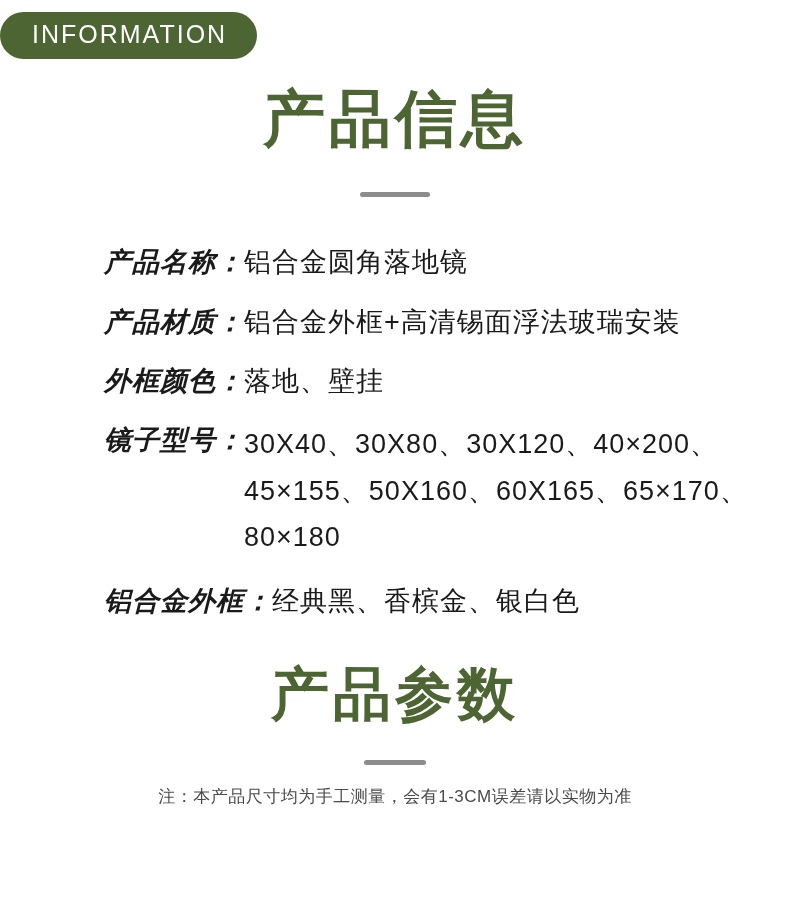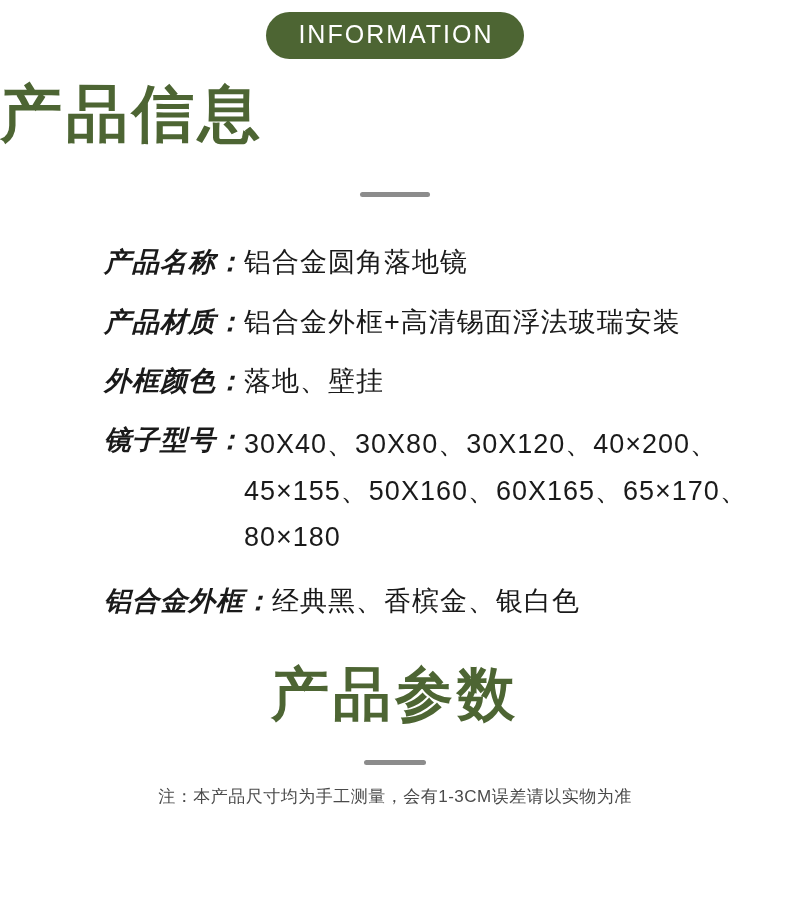--- a/index.html
+++ b/index.html
@@ -17,45 +17,44 @@
   .page {
     position: relative;
     width: 790px;
     height: 911px;
     background: #ffffff;
     box-sizing: border-box;
   }
 
   
   .badge-wrap {
-    text-align: center;
+    text-align: left;
     padding-top: 12px;
   }
   .badge {
     display: inline-block;
     background: #4d6533;
     color: #ffffff;
     font-size: 25px;
     letter-spacing: 2px;
     padding: 10px 30px 12px 32px;
     border-radius: 26px;
     line-height: 1;
     font-weight: 400;
   }
 
   
   .title-main {
-    text-align: left;
+    text-align: center;
     color: #4d6533;
     font-size: 62px;
     font-weight: bold;
     letter-spacing: 4px;
     line-height: 1.15;
     margin-top: 24px;
-    font-family: Liberation Mono, monospace;
   }
   .divider {
     width: 70px;
     height: 5px;
     background: #8c8c8c;
     border-radius: 3px;
     margin: 38px auto 0 auto;
   }
 
   

